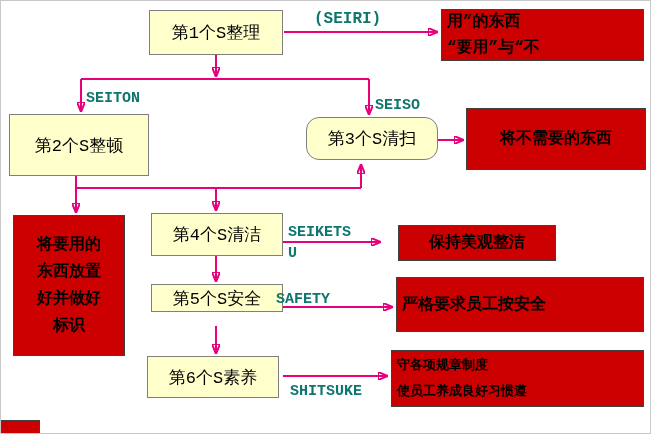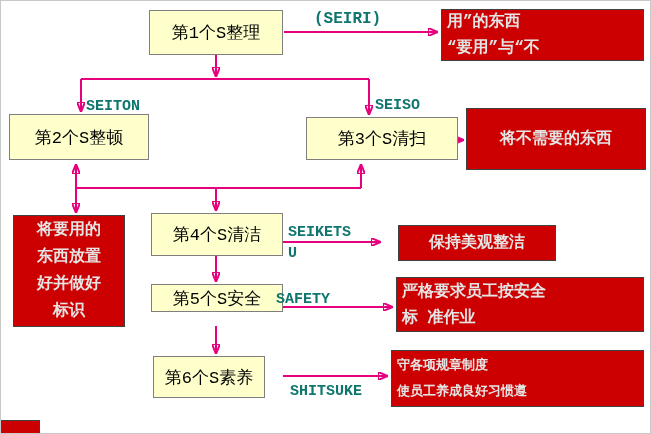--- a/index.html
+++ b/index.html
@@ -19,21 +19,21 @@
     box-sizing:border-box;
     display:flex;align-items:center;justify-content:center;
     font-size:17px;color:#000;
     white-space:nowrap;
   }
   .rbox{
     position:absolute;
     background:#CC0000;
     border:1px solid #404040;
     box-sizing:border-box;
-    color:#e5e5e5;font-weight:700;font-size:16px;
+    color:#000000;font-weight:700;font-size:16px;
     display:flex;flex-direction:column;justify-content:center;
     padding:2px 5px;
   }
   .rbox.center{align-items:center;text-align:center;}
   .rbox.left{align-items:flex-start;text-align:left;}
   .rline{line-height:26px;white-space:nowrap;}
   .tall .rline{line-height:27px;}
   .lbl{
     position:absolute;
     font-weight:700;font-size:15px;color:#0f766e;
@@ -67,69 +67,68 @@
     <line x1="215" y1="255" x2="215" y2="280" marker-end="url(#ah)"></line>
     <line x1="215" y1="325" x2="215" y2="352" marker-end="url(#ah)"></line>
     <line x1="282" y1="241" x2="379" y2="241" marker-end="url(#ah)"></line>
     <line x1="282" y1="306" x2="391" y2="306" marker-end="url(#ah)"></line>
     <line x1="282" y1="375" x2="386" y2="375" marker-end="url(#ah)"></line>
   </svg>
 
   <div class="ybox" style="left:148px;top:9px;width:134px;height:45px;">
     <span>第1个S整理</span>
   </div>
-  <div class="ybox" style="left:8px;top:113px;width:140px;height:46px;">
+  <div class="ybox" style="left:8px;top:113px;width:140px;height:62px;">
     <span>第2个S整顿</span>
   </div>
-  <div class="ybox" style="left:305px;top:116px;width:152px;height:43px;">
+  <div class="ybox" style="left:305px;top:116px;width:132px;height:43px;border-radius:13px;">
     <span>第3个S清扫</span>
   </div>
   <div class="ybox" style="left:150px;top:212px;width:132px;height:43px;">
     <span>第4个S清洁</span>
   </div>
   <div class="ybox" style="left:150px;top:283px;width:132px;height:28px;">
     <span>第5个S安全</span>
   </div>
-  <div class="ybox" style="left:152px;top:355px;width:112px;height:42px;text-align:right;">
+  <div class="ybox" style="left:146px;top:355px;width:132px;height:42px;text-align:right;">
     <span>第6个S素养</span>
   </div>
 
   <div class="lbl" style="left:313px;top:8px;font-size:16px;">(SEIRI)</div>
-  <div class="lbl" style="left:85px;top:96px;">SEITON</div>
+  <div class="lbl" style="left:85px;top:88px;">SEITON</div>
   <div class="lbl" style="left:374px;top:95px;">SEISO</div>
   <div class="lbl" style="left:287px;top:221px;line-height:21px;">
     <span>SEIKETS</span><br>
     <span>U</span>
   </div>
   <div class="lbl" style="left:275px;top:289px;">SAFETY</div>
   <div class="lbl" style="left:289px;top:381px;">SHITSUKE</div>
 
   <div class="rbox left" style="left:440px;top:8px;width:203px;height:52px;">
     <div class="rline">用”的东西</div>
     <div class="rline">“要用”与“不</div>
   </div>
 
   <div class="rbox center" style="left:465px;top:107px;width:180px;height:62px;">
     <div class="rline">将不需要的东西</div>
   </div>
 
-  <div class="rbox center tall" style="left:12px;top:214px;width:112px;height:112px;">
+  <div class="rbox center tall" style="left:12px;top:214px;width:112px;height:141px;">
     <div class="rline">将要用的</div>
     <div class="rline">东西放置</div>
     <div class="rline">好并做好</div>
     <div class="rline">标识</div>
   </div>
 
   <div class="rbox center" style="left:383px;top:224px;width:158px;height:36px;margin-left:14px;">
     <div class="rline">保持美观整洁</div>
   </div>
 
   <div class="rbox left" style="left:395px;top:276px;width:248px;height:55px;">
     <div class="rline">严格要求员工按安全</div>
-    <div class="rline">标 准作业</div>
   </div>
 
   <div class="rbox left" style="left:390px;top:349px;width:253px;height:57px;font-size:13px;">
     <div class="rline">守各项规章制度</div>
     <div class="rline">使员工养成良好习惯遵</div>
   </div>
 
   <div style="position:absolute;left:0;top:419px;width:39px;height:15px;background:#CC0000;border:1px solid #404040;box-sizing:border-box;"></div>
 
 </div>

